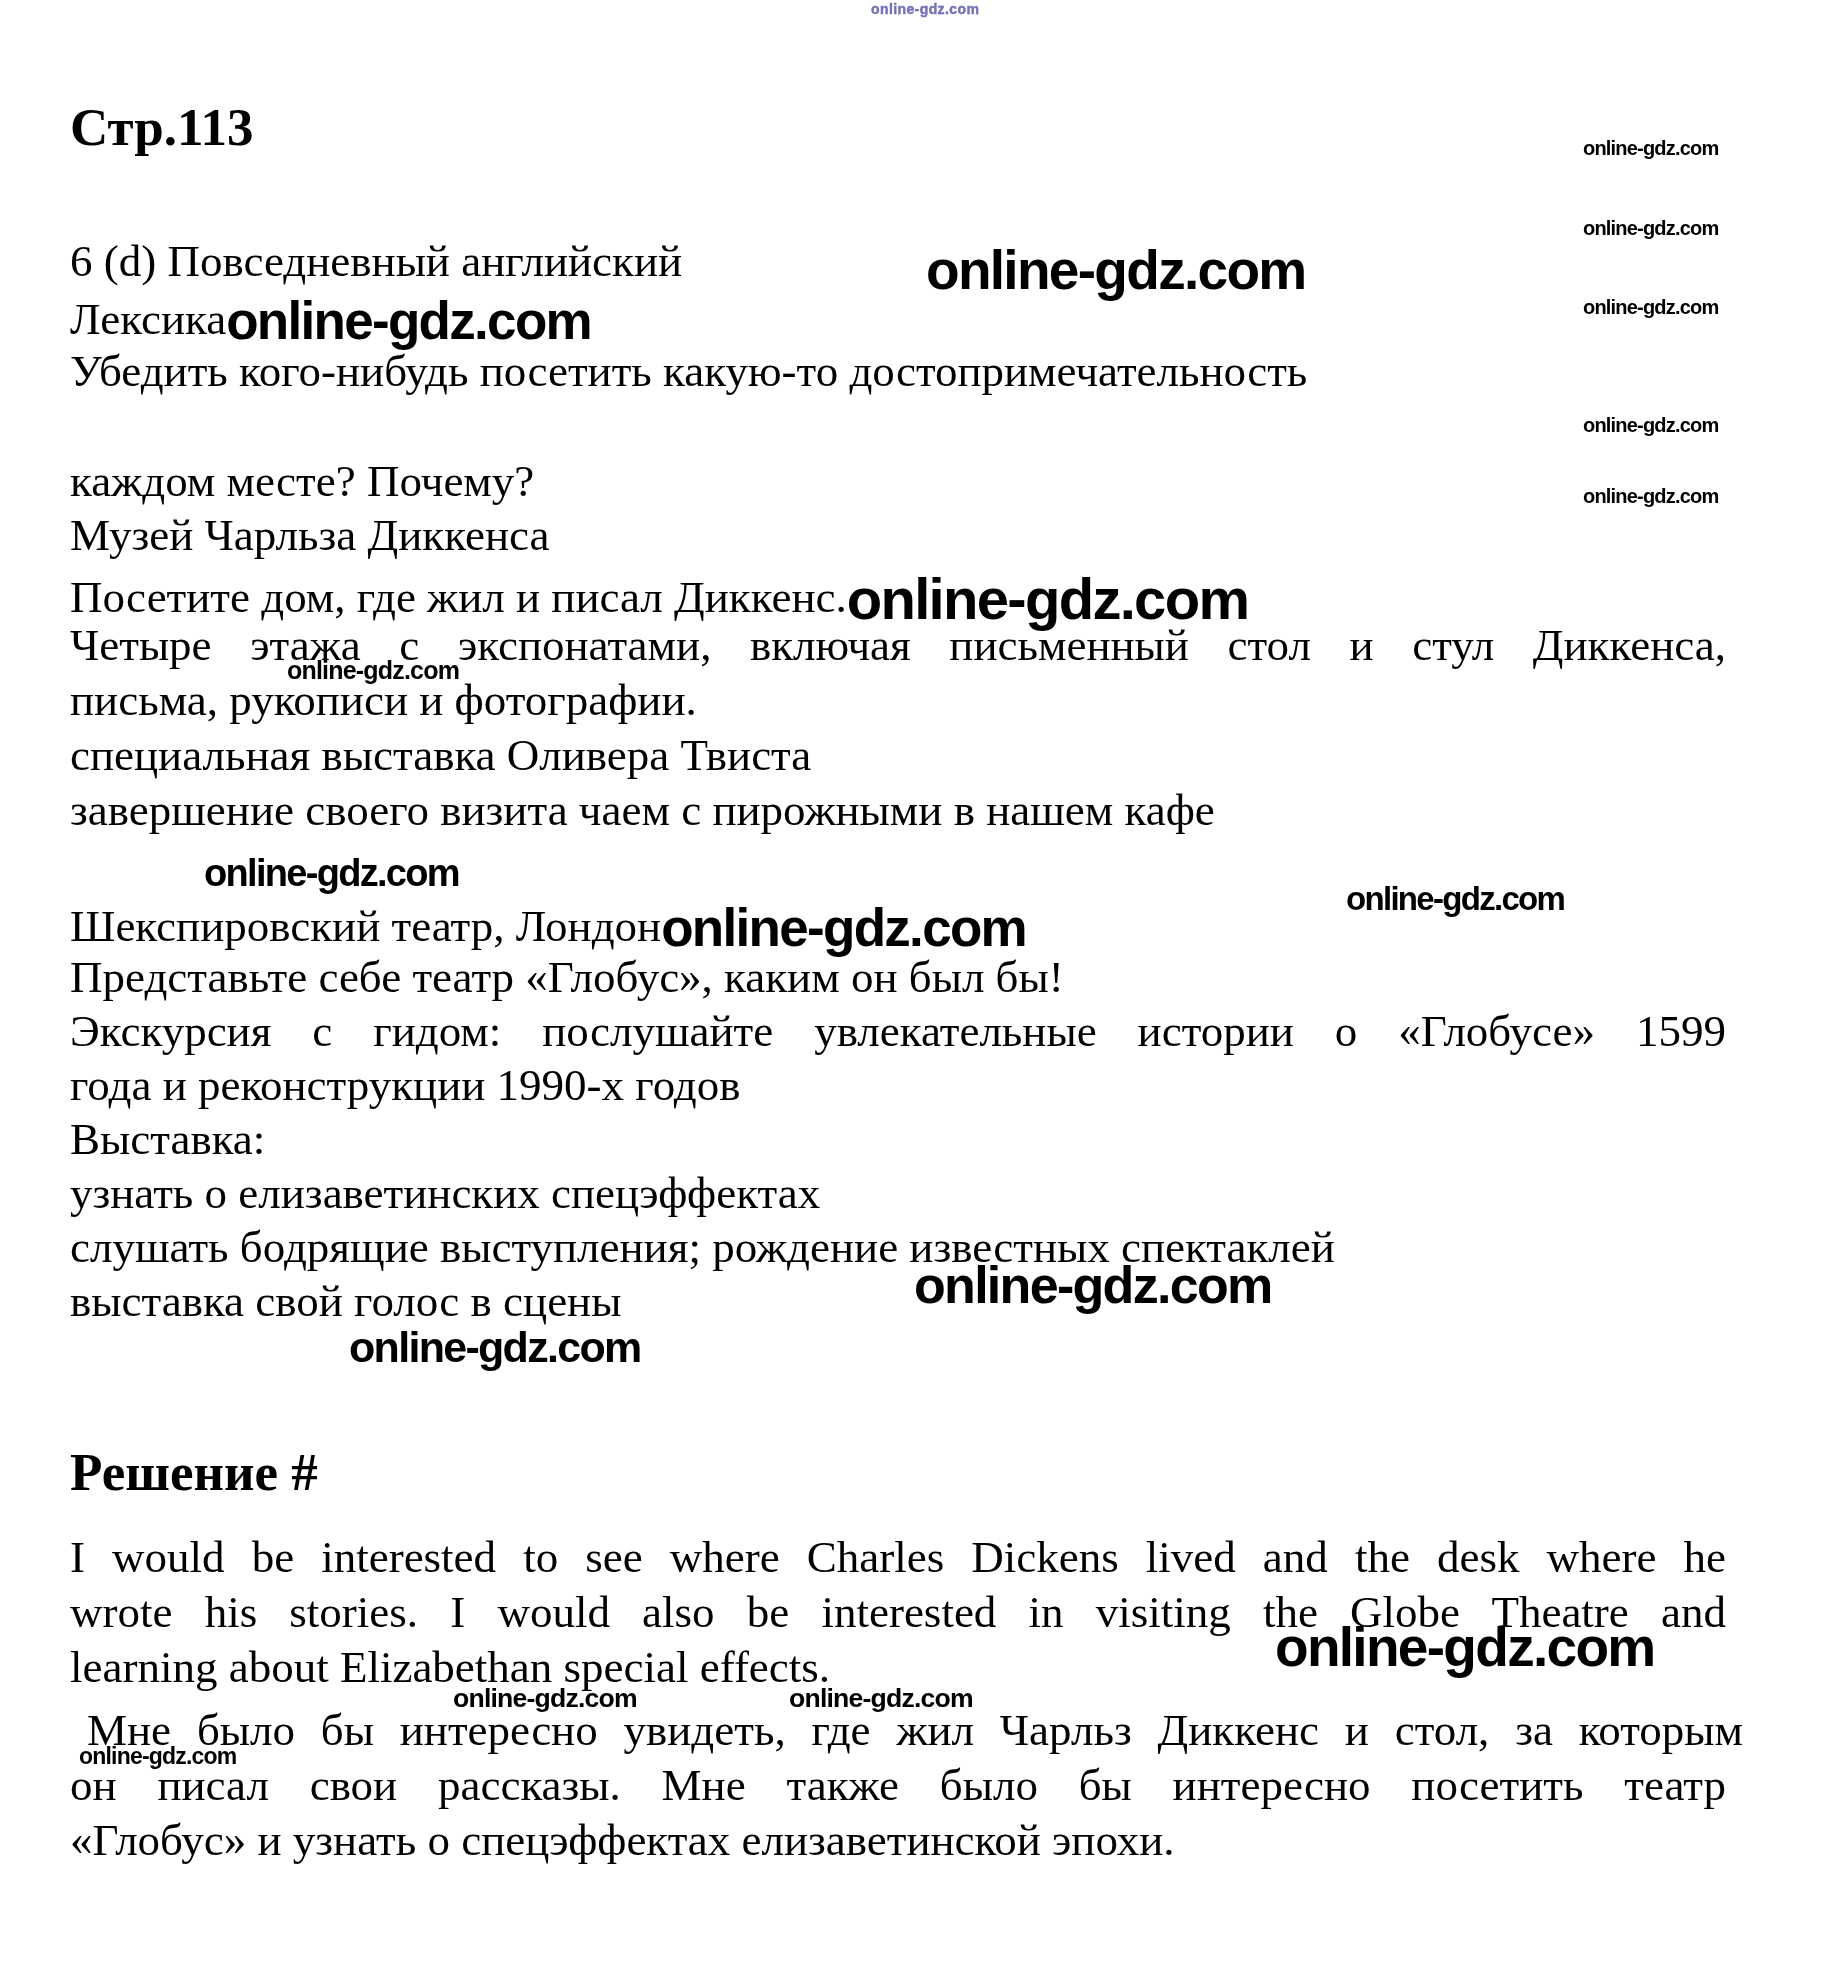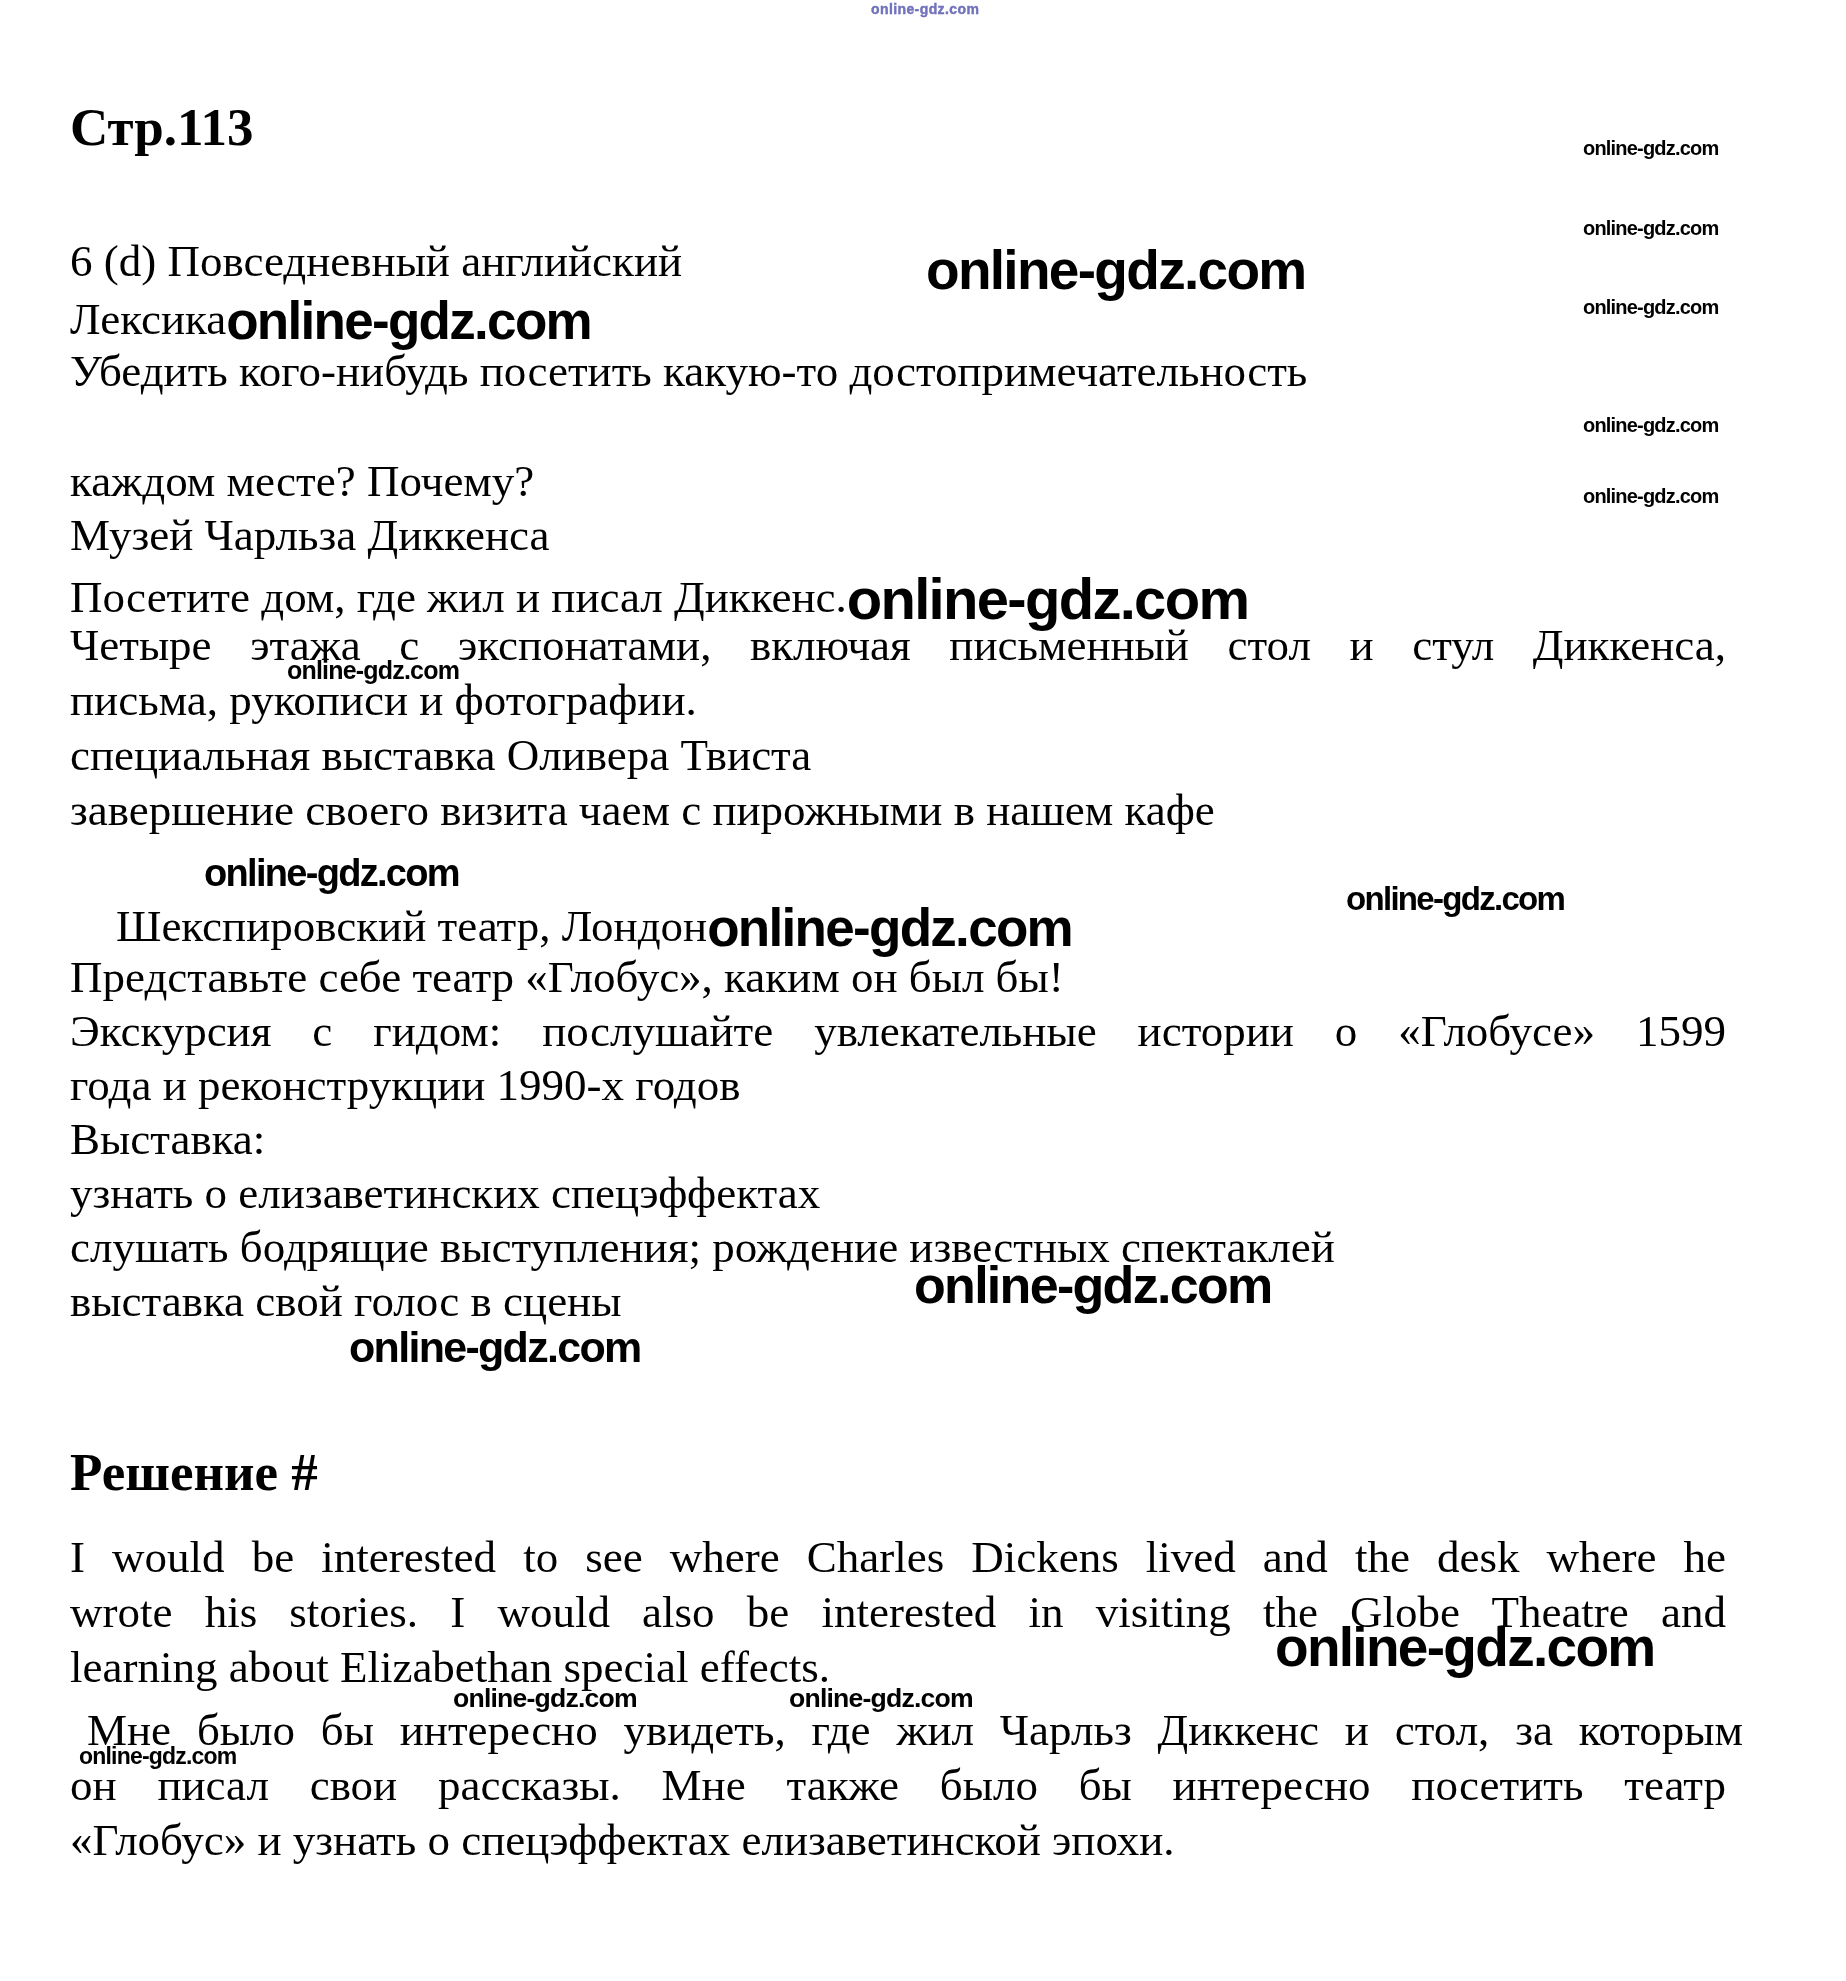--- a/index.html
+++ b/index.html
@@ -101,21 +101,21 @@
   <span class="wm wm-sm wm-abs" style="left:287px; top:658px; font-size:25px;">online-gdz.com</span>
 
   <div class="line" style="top:673px;">письма, рукописи и фотографии.</div>
   <div class="line" style="top:728px;">специальная выставка Оливера Твиста</div>
   <div class="line" style="top:783px;">завершение своего визита чаем с пирожными в нашем кафе</div>
 
   <span class="wm wm-abs" style="left:204px; top:854px; font-size:38px;">online-gdz.com</span>
 
   <span class="wm wm-abs" style="left:1346px; top:882px; font-size:33px;">online-gdz.com</span>
 
-  <div class="line" style="top:896px;margin-left:46px;">
+  <div class="line" style="top:896px;">
     <span>Шекспировский театр, Лондон</span><span class="wm wm-inline" style="font-size:53px; top:5px;">online-gdz.com</span>
   </div>
 
   <div class="line" style="top:950px;">Представьте себе театр «Глобус», каким он был бы!</div>
   <div class="line just" style="top:1004px;">Экскурсия с гидом: послушайте увлекательные истории о «Глобусе» 1599</div>
   <div class="line" style="top:1058px;">года и реконструкции 1990-х годов</div>
   <div class="line" style="top:1112px;">Выставка:</div>
   <div class="line" style="top:1166px;">узнать о елизаветинских спецэффектах</div>
   <div class="line" style="top:1220px;">слушать бодрящие выступления; рождение известных спектаклей</div>
   <div class="line" style="top:1274px;">выставка свой голос в сцены</div>

